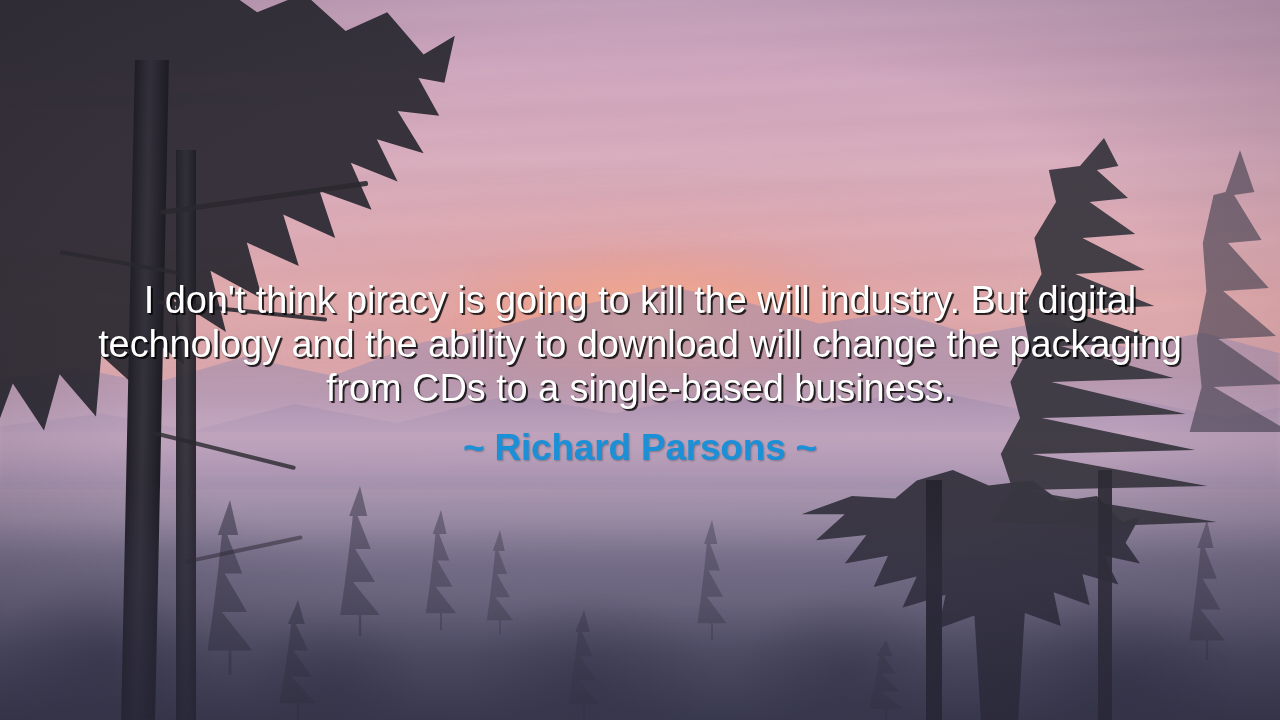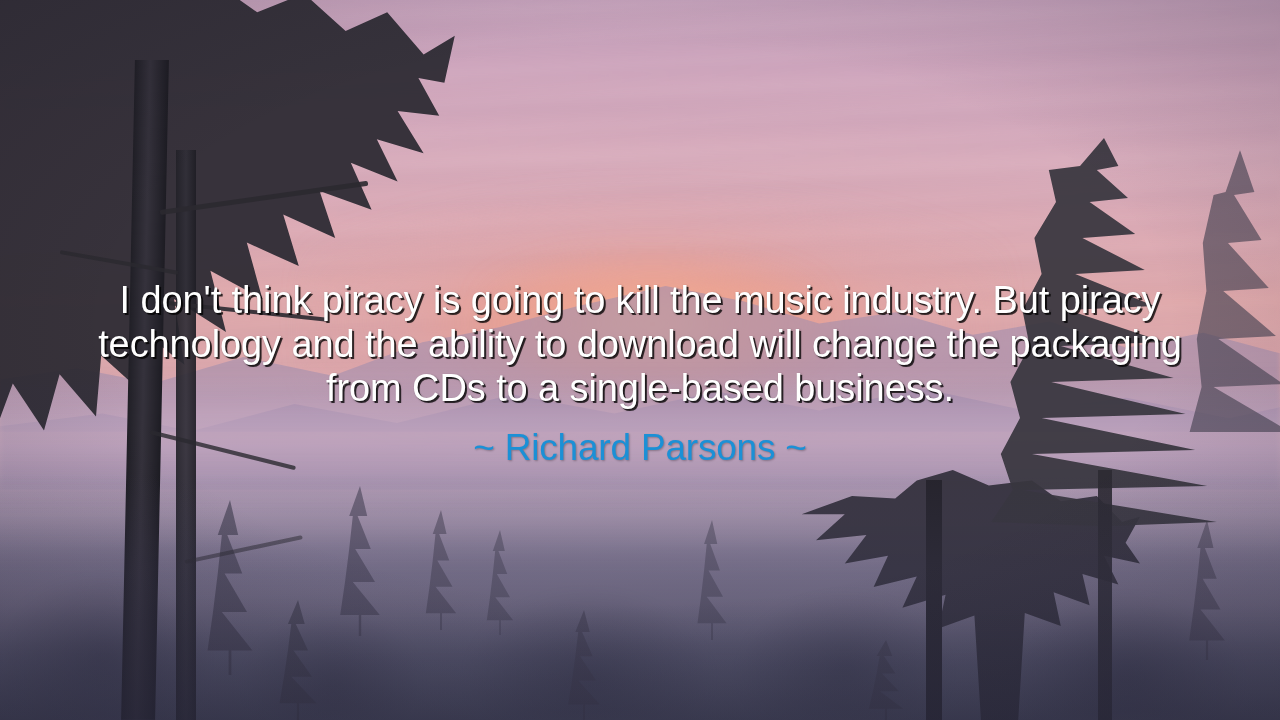--- a/index.html
+++ b/index.html
@@ -303,21 +303,21 @@
     text-shadow:
       2px 2px 0 rgba(0,0,0,0.72),
       1px 1px 2px rgba(0,0,0,0.55);
     white-space: pre-line;
   }
   .quote-author {
     margin-top: 16px;
     color: #1b90d6;
     font-size: 37px;
     line-height: 44px;
-    font-weight: 400;
+    font-weight: 700;
     letter-spacing: -0.2px;
     text-shadow: 1px 1px 2px rgba(0,0,0,0.28);
   }
 </style>
 </head>
 <body>
 
 <div id="stage">
 
   <div class="photo">
@@ -361,17 +361,17 @@
     <div class="branch" style="left:158px; top:300px; width:170px; height:4px; transform:rotate(6deg);"></div>
     <div class="branch" style="left:150px; top:430px; width:150px; height:4px; transform:rotate(14deg); opacity:.8;"></div>
     <div class="branch" style="left:60px;  top:250px; width:120px; height:4px; transform:rotate(10deg); opacity:.8;"></div>
     <div class="branch" style="left:185px; top:560px; width:120px; height:4px; transform:rotate(-12deg); opacity:.55;"></div>
 
     <div class="ground"></div>
     <div class="vignette"></div>
   </div>
 
   <div class="quote-layer">
-    <div class="quote-text">I don't think piracy is going to kill the music industry. But piracy technology and the ability to download will change the packaging from CDs to a single-based business.</div>
+    <div class="quote-text">I don't think piracy is going to kill the will industry. But digital technology and the ability to download will change the packaging from CDs to a single-based business.</div>
     <div class="quote-author">~ Richard Parsons ~</div>
   </div>
 
 </div>
 
 </body></html>

